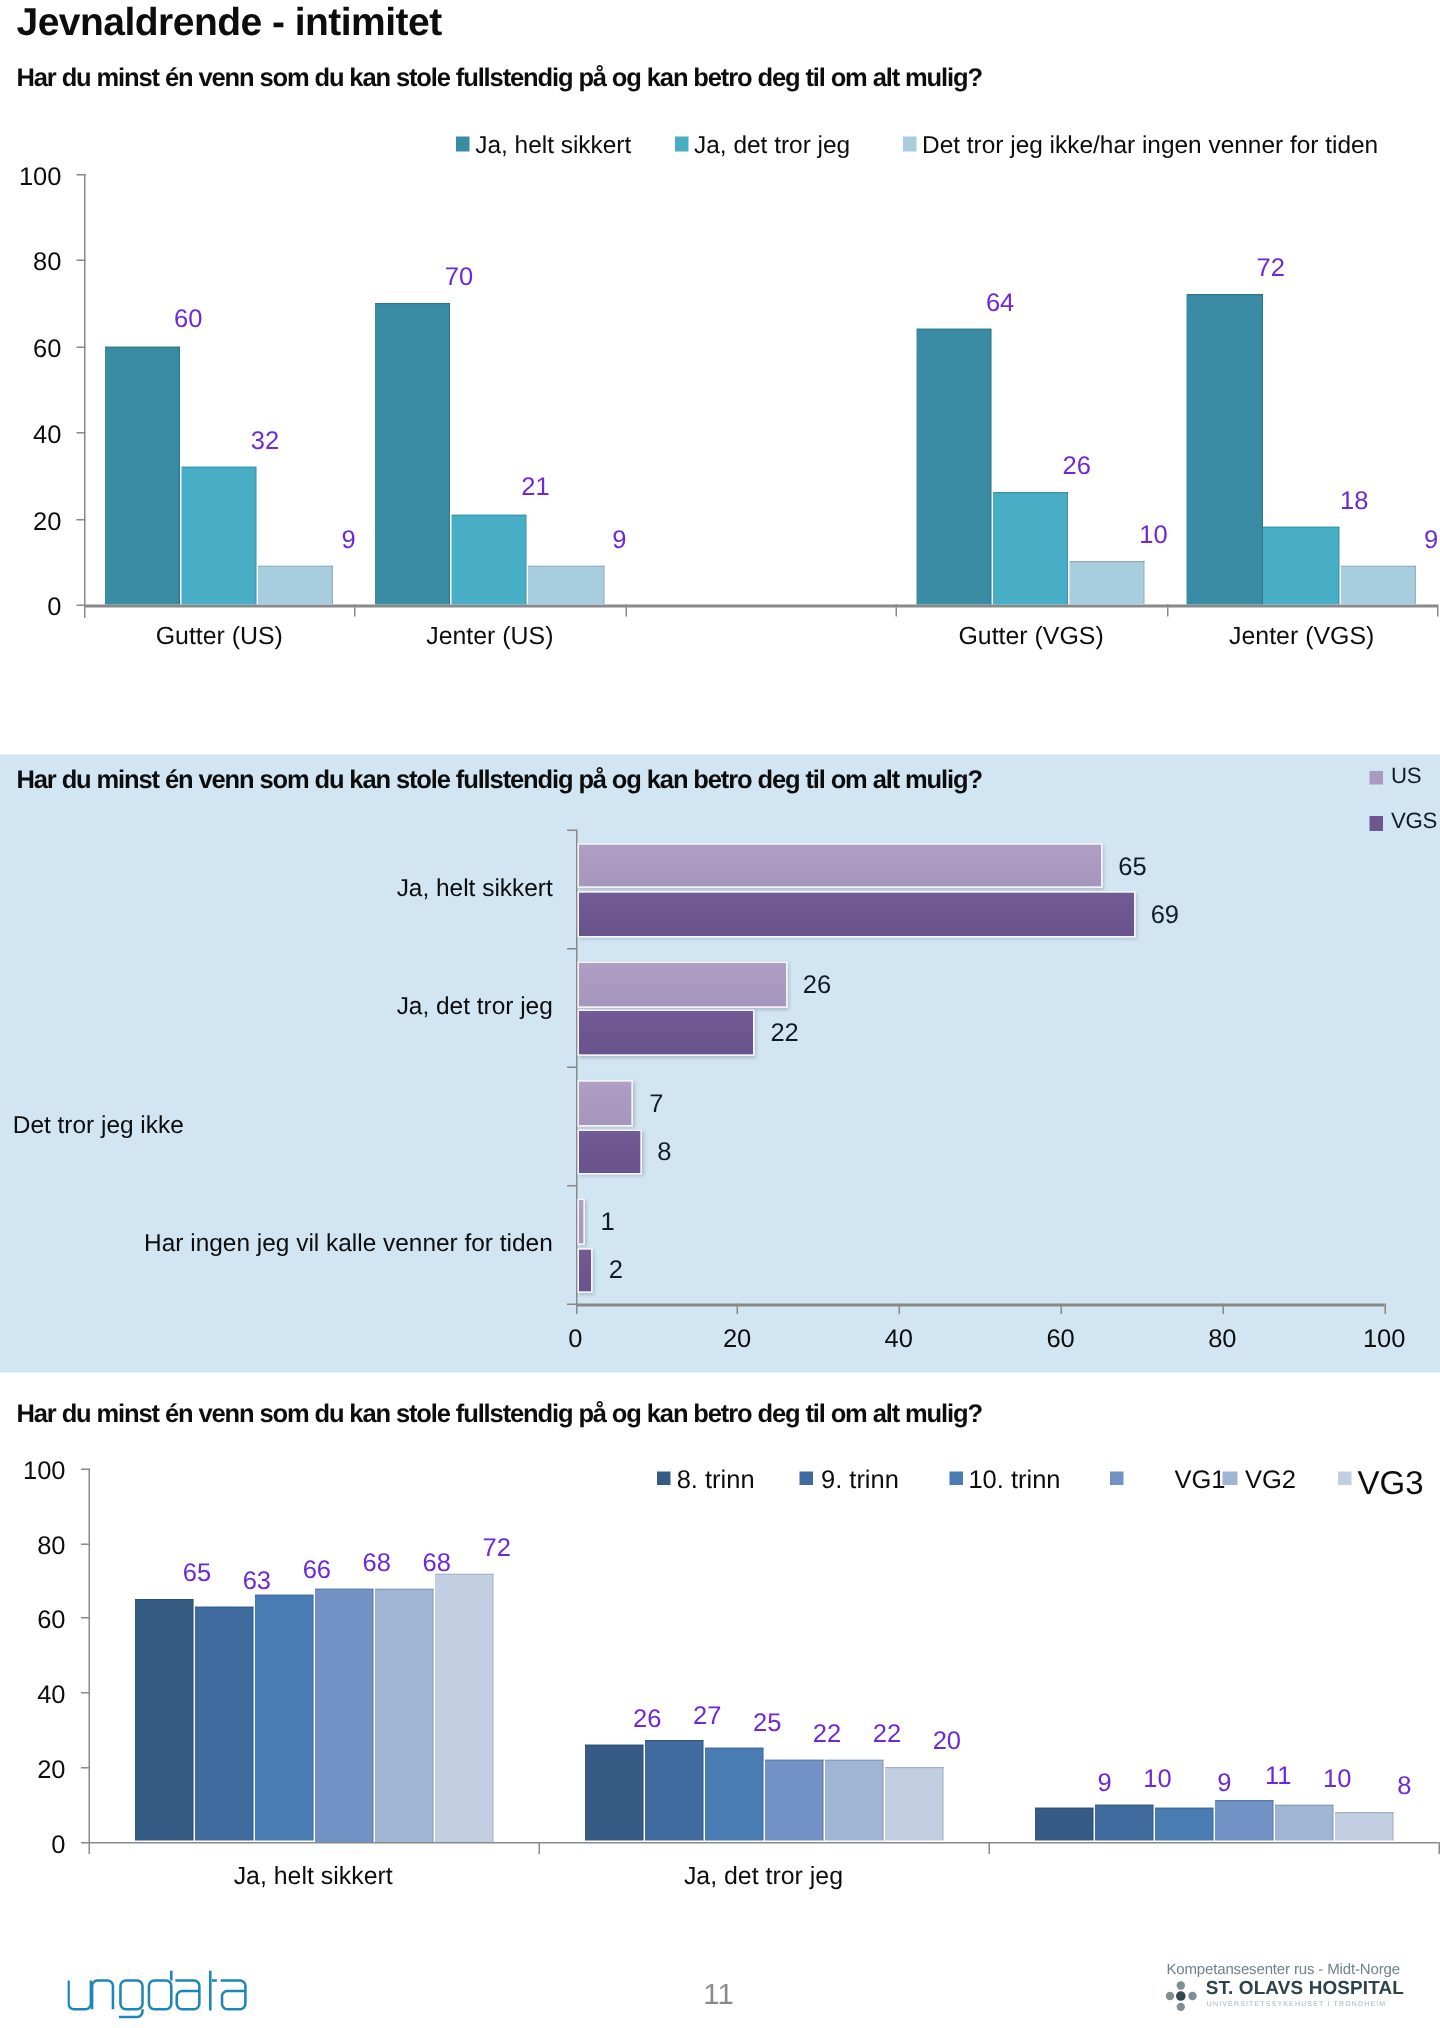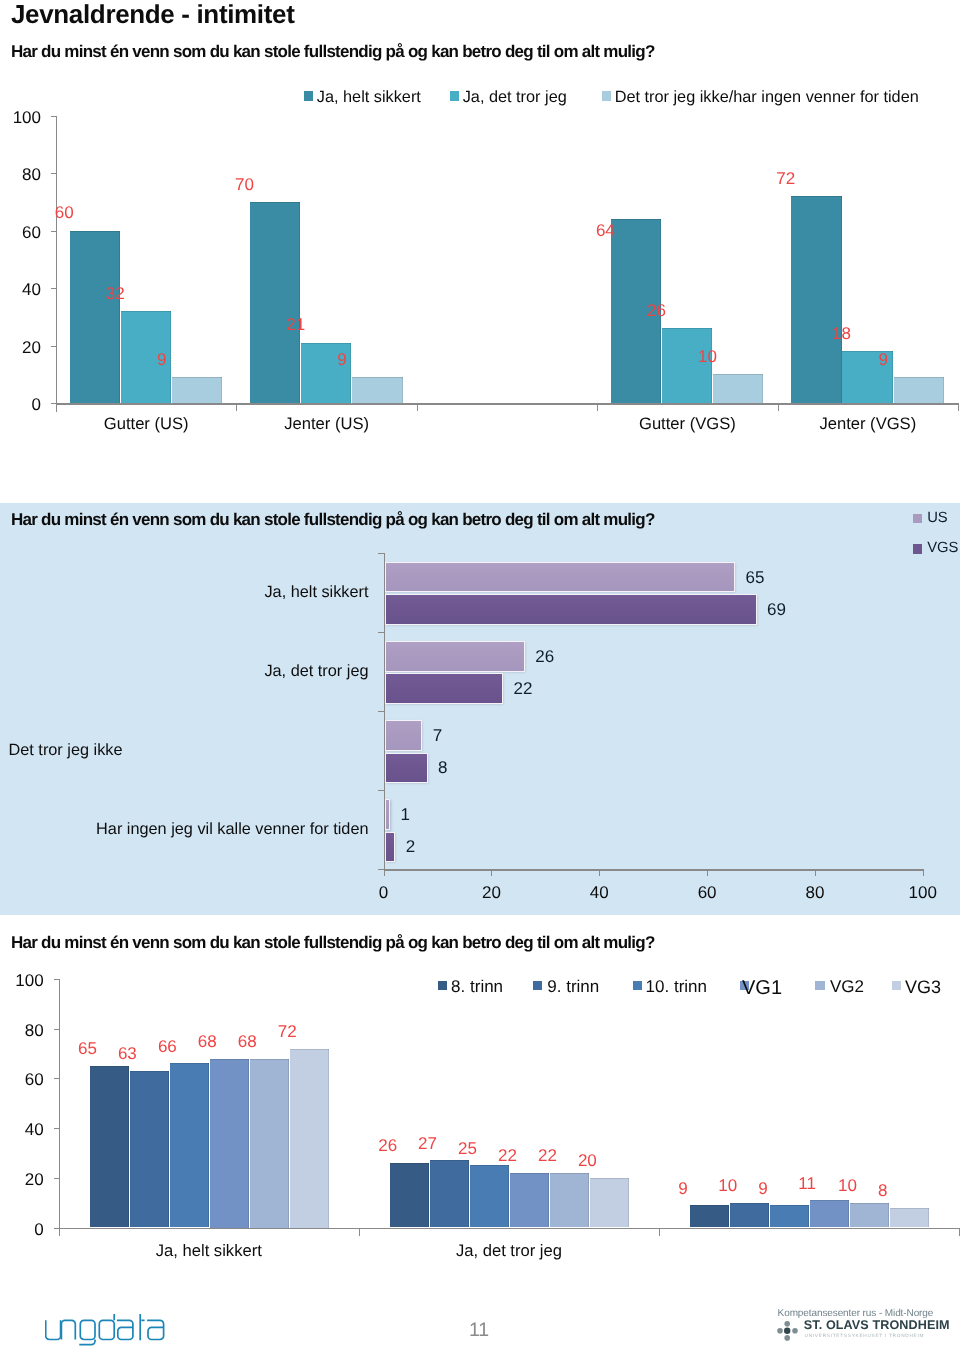--- a/index.html
+++ b/index.html
@@ -20,21 +20,21 @@
   #slide-title { left:11px; top:-1px; font-size:26px; font-weight:bold; letter-spacing:-0.35px; line-height:30px; }
   .qtitle { font-size:17px; font-weight:bold; letter-spacing:-0.745px; white-space:nowrap; }
 
   .axisline { position:absolute; background:#898989; }
   .tick     { position:absolute; background:#898989; }
   .ylab     { position:absolute; font-size:17px; text-align:right; color:#0d0d0d; line-height:1; }
   .xlab     { position:absolute; font-size:17px; text-align:center; color:#0d0d0d; line-height:1; }
   .bar      { position:absolute; box-shadow: inset 0 0.8px 0 rgba(0,0,0,0.16), inset -0.8px 0 0 rgba(0,0,0,0.13); }
   .dlab2    { position:absolute; font-size:17px; color:#0d1c2b; white-space:nowrap; line-height:21px; }
   .hbar     { position:absolute; border:1.6px solid #f5f3f8; box-shadow:1.2px 1.2px 2.2px rgba(95,95,115,0.30); }
-  .dlab     { position:absolute; font-size:17px; text-align:left; color:#ef4444; white-space:nowrap; line-height:1; }
+  .dlab     { position:absolute; font-size:17px; text-align:right; color:#6d28d9; white-space:nowrap; line-height:1; }
   .catlab   { position:absolute; font-size:16.6px; text-align:center; color:#0d0d0d; line-height:23px; }
   .legitem  { position:absolute; font-size:16.3px; color:#0d0d0d; white-space:nowrap; line-height:1; }
   .legmark  { position:absolute; width:9.5px; height:9.5px; }
 
   #chart2-panel { position:absolute; left:0; top:503px; width:960px; height:412px;
                   background:#d2e5f3; }
 
 
   .hosp-l1 { left:2.6px; top:-9.6px; font-size:10.0px; color:#70838a; letter-spacing:-0.1px; white-space:nowrap; }
   .hosp-l2 { left:28.8px; top:0.8px; font-size:12.6px; font-weight:bold; color:#2d4249; letter-spacing:0.1px; white-space:nowrap; }
@@ -82,21 +82,21 @@
 <div class="bar" style="left:250.1px;top:202.1px;width:50.3px;height:200.9px;background:#398CA3;"></div>
 <div class="dlab" style="left:235.1px;top:175.6px;width:80.3px;">70</div>
 <div class="bar" style="left:301.2px;top:342.7px;width:50.3px;height:60.3px;background:#48AEC6;"></div>
 <div class="dlab" style="left:286.2px;top:316.2px;width:80.3px;">21</div>
 <div class="bar" style="left:352.3px;top:377.2px;width:50.3px;height:25.8px;background:#A8CDDE;"></div>
 <div class="dlab" style="left:337.3px;top:350.7px;width:80.3px;">9</div>
 <div class="catlab" style="left:236.4px;top:412.0px;width:180.4px;">Jenter (US)</div>
 <div class="tick" style="left:597.2px;top:403.0px;width:1px;height:8px;"></div>
 <div class="tick" style="left:777.6px;top:403.0px;width:1px;height:8px;"></div>
 <div class="bar" style="left:610.9px;top:219.3px;width:50.3px;height:183.7px;background:#398CA3;"></div>
-<div class="dlab" style="left:595.9px;top:192.8px;width:80.3px;margin-top:29px;">64</div>
+<div class="dlab" style="left:595.9px;top:192.8px;width:80.3px;">64</div>
 <div class="bar" style="left:662.0px;top:328.4px;width:50.3px;height:74.6px;background:#48AEC6;"></div>
 <div class="dlab" style="left:647.0px;top:301.9px;width:80.3px;">26</div>
 <div class="bar" style="left:713.1px;top:374.3px;width:50.3px;height:28.7px;background:#A8CDDE;"></div>
 <div class="dlab" style="left:698.1px;top:347.8px;width:80.3px;">10</div>
 <div class="catlab" style="left:597.2px;top:412.0px;width:180.4px;">Gutter (VGS)</div>
 <div class="tick" style="left:958.0px;top:403.0px;width:1px;height:8px;"></div>
 <div class="bar" style="left:791.3px;top:196.4px;width:50.3px;height:206.6px;background:#398CA3;"></div>
 <div class="dlab" style="left:776.3px;top:169.9px;width:80.3px;">72</div>
 <div class="bar" style="left:842.4px;top:351.3px;width:50.3px;height:51.7px;background:#48AEC6;"></div>
 <div class="dlab" style="left:832px;top:324.8px;width:80.3px;">18</div>
@@ -207,40 +207,40 @@
 <div class="dlab" style="left:838.1px;top:261.1px;width:62.8px;">10</div>
 <div class="bar" style="left:890.1px;top:291.6px;width:38.8px;height:19.9px;background:#C2CFE2;"></div>
 <div class="dlab" style="left:878.1px;top:266.1px;width:62.8px;">8</div>
 <div class="legmark" style="left:437.8px;top:65.2px;background:#365C86;width:9.3px;height:9.3px;"></div>
 <div class="legitem" style="left:451.1px;top:61.5px;font-size:17px;">8. trinn</div>
 <div class="legmark" style="left:533.1px;top:65.2px;background:#406B9E;width:9.3px;height:9.3px;"></div>
 <div class="legitem" style="left:547.3px;top:61.5px;font-size:17px;">9. trinn</div>
 <div class="legmark" style="left:633.0px;top:65.2px;background:#487CB2;width:9.3px;height:9.3px;"></div>
 <div class="legitem" style="left:645.6px;top:61.5px;font-size:17px;">10. trinn</div>
 <div class="legmark" style="left:739.5px;top:65.2px;background:#7291C5;width:9.3px;height:9.3px;"></div>
-<div class="legitem" style="left:742px;top:61.5px;font-size:20px;">VG1</div>
+<div class="legitem" style="left:783px;top:61.5px;font-size:17px;">VG1</div>
 <div class="legmark" style="left:815.3px;top:65.2px;background:#A0B4D4;width:9.3px;height:9.3px;"></div>
 <div class="legitem" style="left:830.0px;top:61.5px;font-size:17px;">VG2</div>
 <div class="legmark" style="left:891.5px;top:65.2px;background:#C2CFE2;width:9.3px;height:9.3px;"></div>
-<div class="legitem" style="left:905.0px;top:61.5px;font-size:18px;">VG3</div>
+<div class="legitem" style="left:905.0px;top:61.5px;font-size:22px;">VG3</div>
 </div>
 <div id="footer">
 <div class="abs" style="left:44.5px;top:24px;"><svg width="122" height="36" viewBox="0 0 122 36" fill="none" stroke="#1d86b8" stroke-width="1.7" stroke-linecap="butt" stroke-linejoin="miter">
           <path d="M0.70,8.30 V23.90 A3.6,3.6 0 0 0 4.30,27.50 H12.00 A3.6,3.6 0 0 0 15.60,23.90 V8.30"></path>
           <path d="M16.40,27.50 V11.90 A3.6,3.6 0 0 1 20.00,8.30 H26.70 A3.6,3.6 0 0 1 30.30,11.90 V27.50"></path>
           <path d="M38.90,8.30 H46.40 A3.6,3.6 0 0 1 50.00,11.90 V23.90 A3.6,3.6 0 0 1 46.40,27.50 H38.90 A3.6,3.6 0 0 1 35.30,23.90 V11.90 A3.6,3.6 0 0 1 38.90,8.30 Z M50.00,27.50 V29.00 A3.6,3.6 0 0 1 46.40,32.60 H34.30"></path>
           <path d="M57.90,8.30 H65.60 A3.6,3.6 0 0 1 69.20,11.90 V23.90 A3.6,3.6 0 0 1 65.60,27.50 H57.90 A3.6,3.6 0 0 1 54.30,23.90 V11.90 A3.6,3.6 0 0 1 57.90,8.30 Z M69.20,8.30 V1.90"></path>
           <path d="M71.90,8.30 H84.30 A3.6,3.6 0 0 1 87.90,11.90 V23.90 A3.6,3.6 0 0 1 84.30,27.50 H76.40 A3.6,3.6 0 0 1 72.80,23.90 V18.90 A3.6,3.6 0 0 1 76.40,15.30 H87.90"></path>
           <path d="M95.20,1.90 V28.30 M96.30,8.30 H99.60"></path>
           <path d="M102.10,8.30 H115.00 A3.6,3.6 0 0 1 118.60,11.90 V23.90 A3.6,3.6 0 0 1 115.00,27.50 H106.60 A3.6,3.6 0 0 1 103.00,23.90 V18.90 A3.6,3.6 0 0 1 106.60,15.30 H118.60"></path>
         </svg></div>
 <div id="pagenum">11</div>
 <div class="abs" style="left:775px;top:29.5px;width:170px;height:40px;"><svg width="172" height="42" viewBox="0 0 172 42">
           <g>
             <circle cx="12.2" cy="12.7" r="3.2" fill="#33464d"></circle>
             <circle cx="12.2" cy="5.7" r="2.8" fill="#7e8e93"></circle>
             <circle cx="5.0" cy="12.7" r="2.8" fill="#7e8e93"></circle>
             <circle cx="20.0" cy="12.7" r="2.8" fill="#7e8e93"></circle>
             <circle cx="12.2" cy="19.9" r="2.8" fill="#7e8e93"></circle>
           </g>
-        </svg><div class="abs hosp-l1">Kompetansesenter rus - Midt-Norge</div><div class="abs hosp-l2">ST. OLAVS TRONDHEIM</div><div class="abs hosp-l3">UNIVERSITETSSYKEHUSET I TRONDHEIM</div></div>
+        </svg><div class="abs hosp-l1">Kompetansesenter rus - Midt-Norge</div><div class="abs hosp-l2">ST. OLAVS HOSPITAL</div><div class="abs hosp-l3">UNIVERSITETSSYKEHUSET I TRONDHEIM</div></div>
 </div>
 </div>
 
 </body></html>

